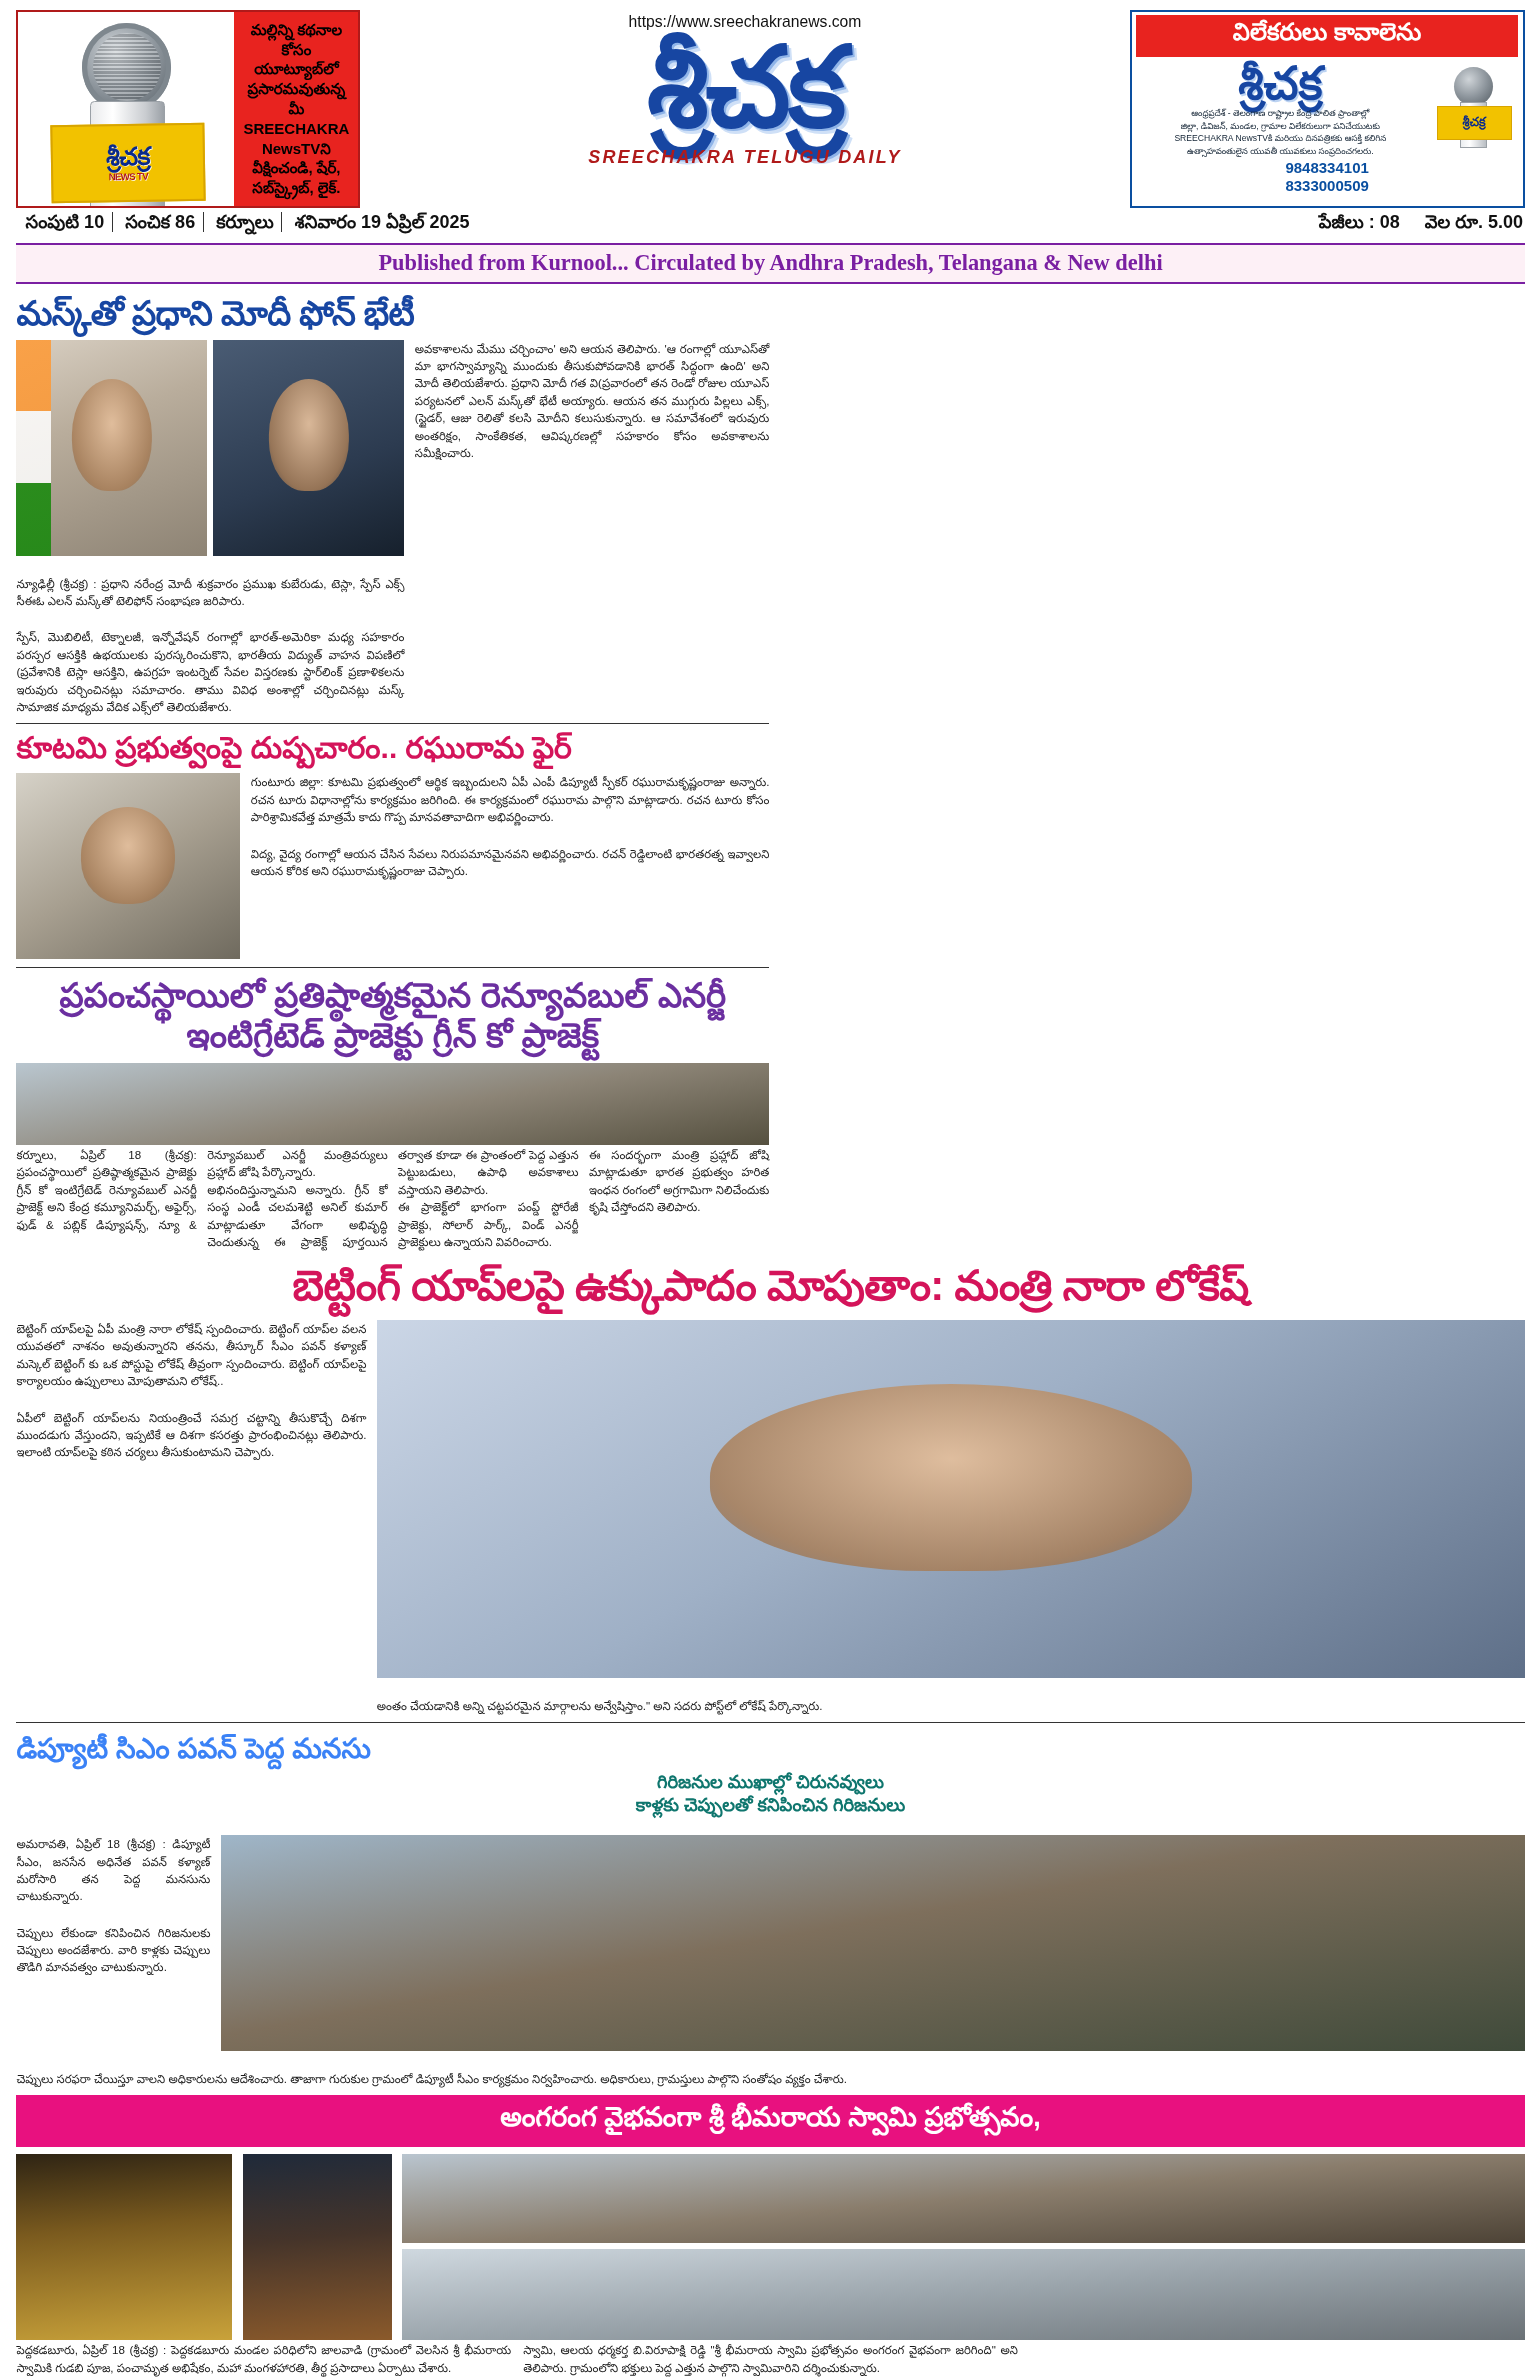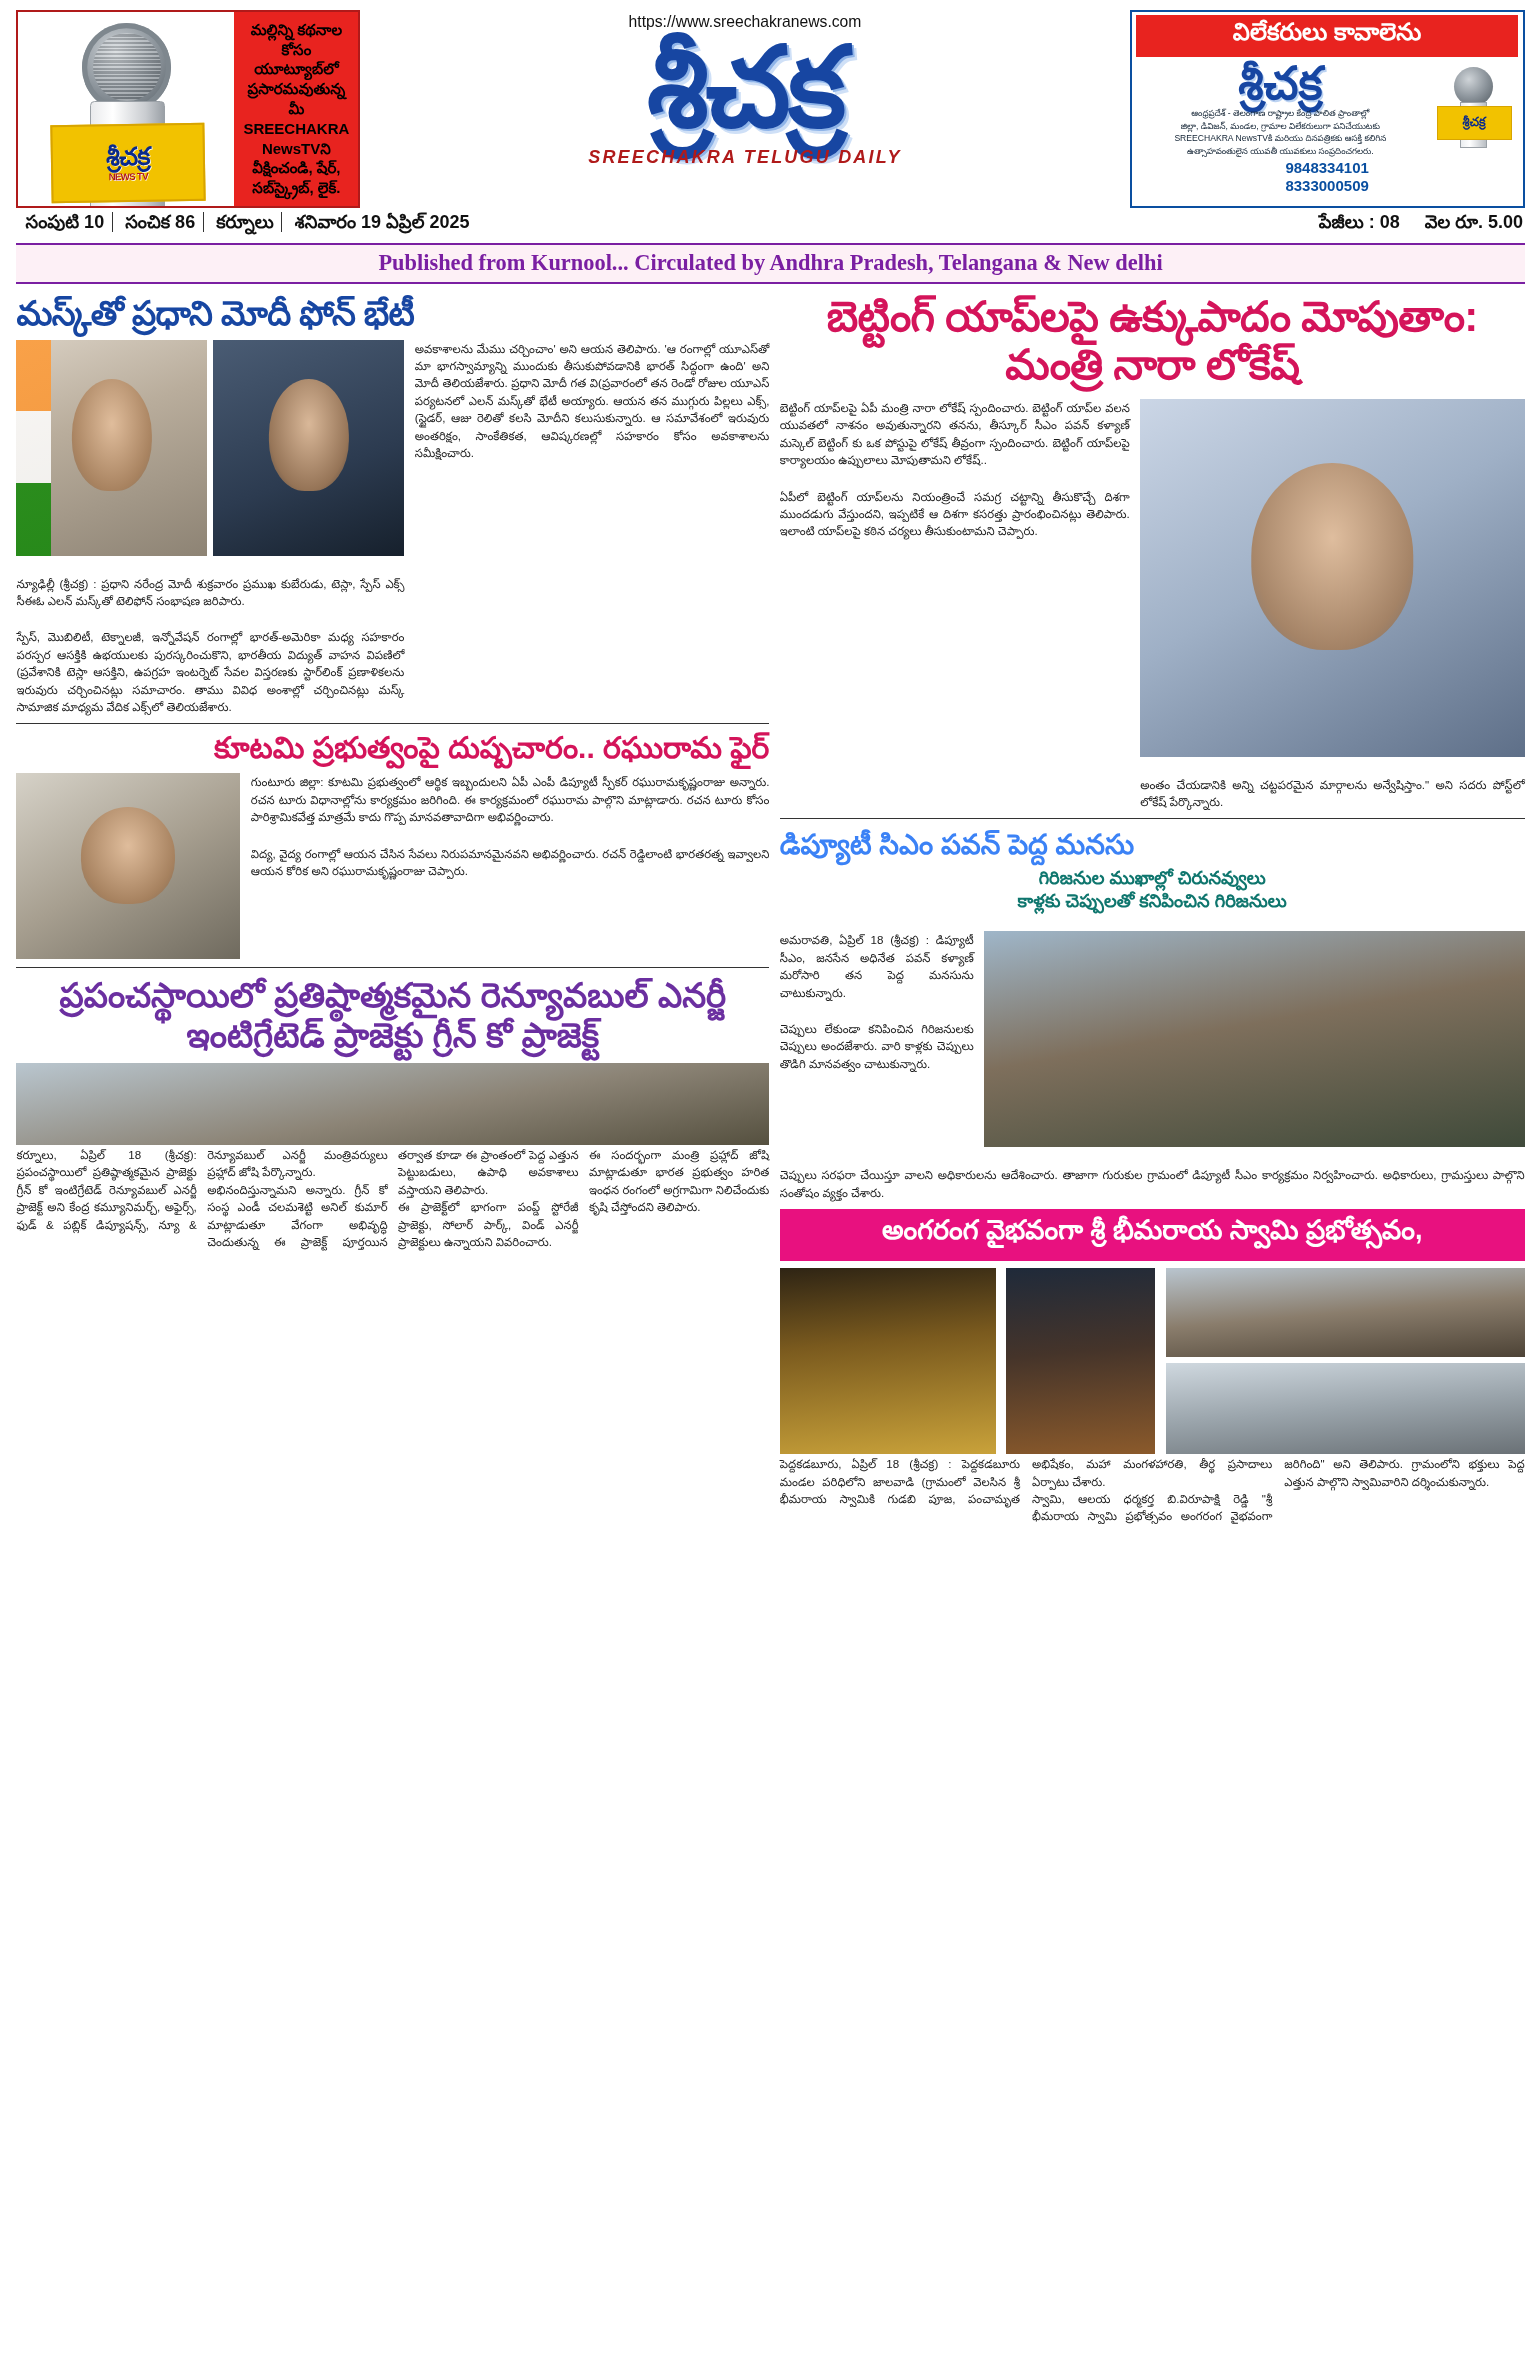--- a/index.html
+++ b/index.html
@@ -199,20 +199,21 @@
     color: #7a1fa2;
     padding: 4.5px 0 6px 0;
     font-weight: 600;
   }
 
   
   .main {
     display: flex;
     padding: 7.5px 16.4px 0 16.4px;
     gap: 10.4px;
+    flex-direction: column;
   }
   .col-left { width: 753px; flex:none; }
   .col-right { flex:1; }
 
   .hl-blue {
     color: #1746a2;
     font-weight: bold;
     font-size: 34px;
     line-height: 1.12;
     margin: 3px 0 7.5px 0;
@@ -226,21 +227,20 @@
     letter-spacing: -0.7px;
     text-align: center;
     margin: 1.5px 0 9px 0;
   }
   .hl-magenta {
     color: #d4145a;
     font-weight: bold;
     font-size: 30px;
     line-height: 1.15;
     margin: 6px 0 7.5px 0;
-    text-align: right;
   }
   .hl-green {
     color: #3b82f6;
     font-weight: bold;
     font-size: 28px;
     line-height: 1.15;
     margin: 10px 0 6px 0;
   }
   .hl-purple {
     color: #6b2fa0;

